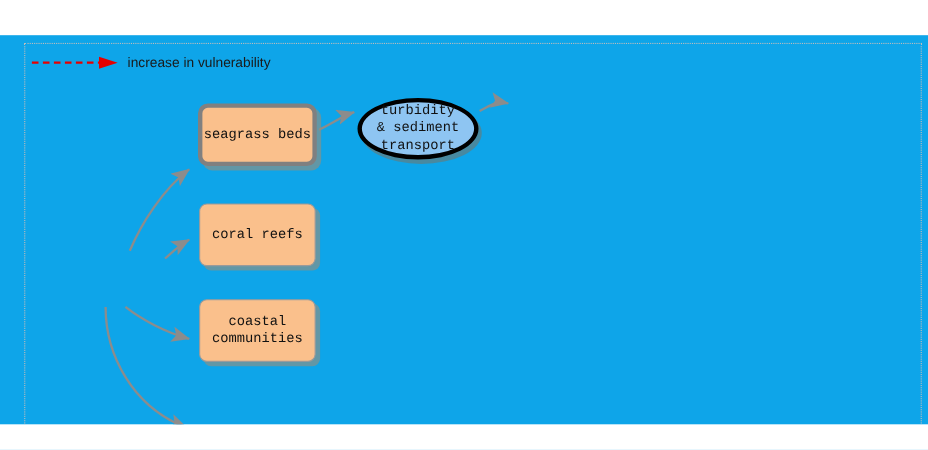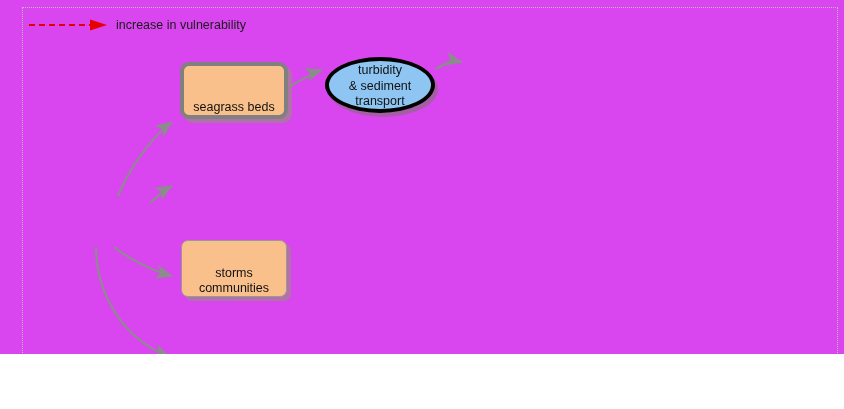--- a/index.html
+++ b/index.html
@@ -8,22 +8,23 @@
     padding: 0;
     background: #ffffff;
   }
   body {
     font-family: "Liberation Sans", sans-serif;
   }
   #canvas {
     position: relative;
     width: 844px;
     height: 354px;
-    background: #d946ef;
+    background: #0ea5e9;
     overflow: hidden;
+    margin-top: 32px;
   }
   
   #frame {
     position: absolute;
     left: 22px;
     top: 7px;
     width: 816px;
     height: 388px;
     border: 1px dotted #bdbdbd;
     box-sizing: border-box;
@@ -59,27 +60,28 @@
     color: #1a1a1a;
     margin-left: 8px;
     white-space: nowrap;
     line-height: 1;
   }
   
   .node {
     position: absolute;
     box-sizing: border-box;
     display: flex;
-    align-items: flex-end;
+    align-items: center;
     justify-content: center;
     text-align: center;
     font-size: 12.5px;
     color: #111111;
     line-height: 1.22;
     white-space: pre-line;
+    font-family: Liberation Mono, monospace;
   }
   .node .node-label {
     display: block;
     white-space: pre-line;
     pointer-events: none;
   }
   
   .node-box {
     background: #fac08c;
     border: 1px solid #9a9a9a;
@@ -144,23 +146,26 @@
     <path d="M436,69 C448,62 452,60 462,62" fill="none" stroke="#8c8c8c" stroke-width="2.1" marker-end="url(#ah)"></path>
   </svg>
 
   <div id="node-layer">
 
 
     <div class="node node-box emph" style="left:180px;top:62px;width:108px;height:57px;">
       <span class="node-label">seagrass beds</span>
     </div>
 
+    <div class="node node-box" style="left:181px;top:153px;width:106px;height:57px;">
+      <span class="node-label">coral reefs</span>
+    </div>
 
     <div class="node node-box" style="left:181px;top:240px;width:106px;height:57px;">
-      <span class="node-label">storms
+      <span class="node-label">coastal
 communities</span>
     </div>
 
 
     <div class="node node-ellipse effect emph" style="left:325px;top:57px;width:110px;height:56px;">
       <span class="node-label">turbidity
 &amp; sediment
 transport</span>
     </div>
 

